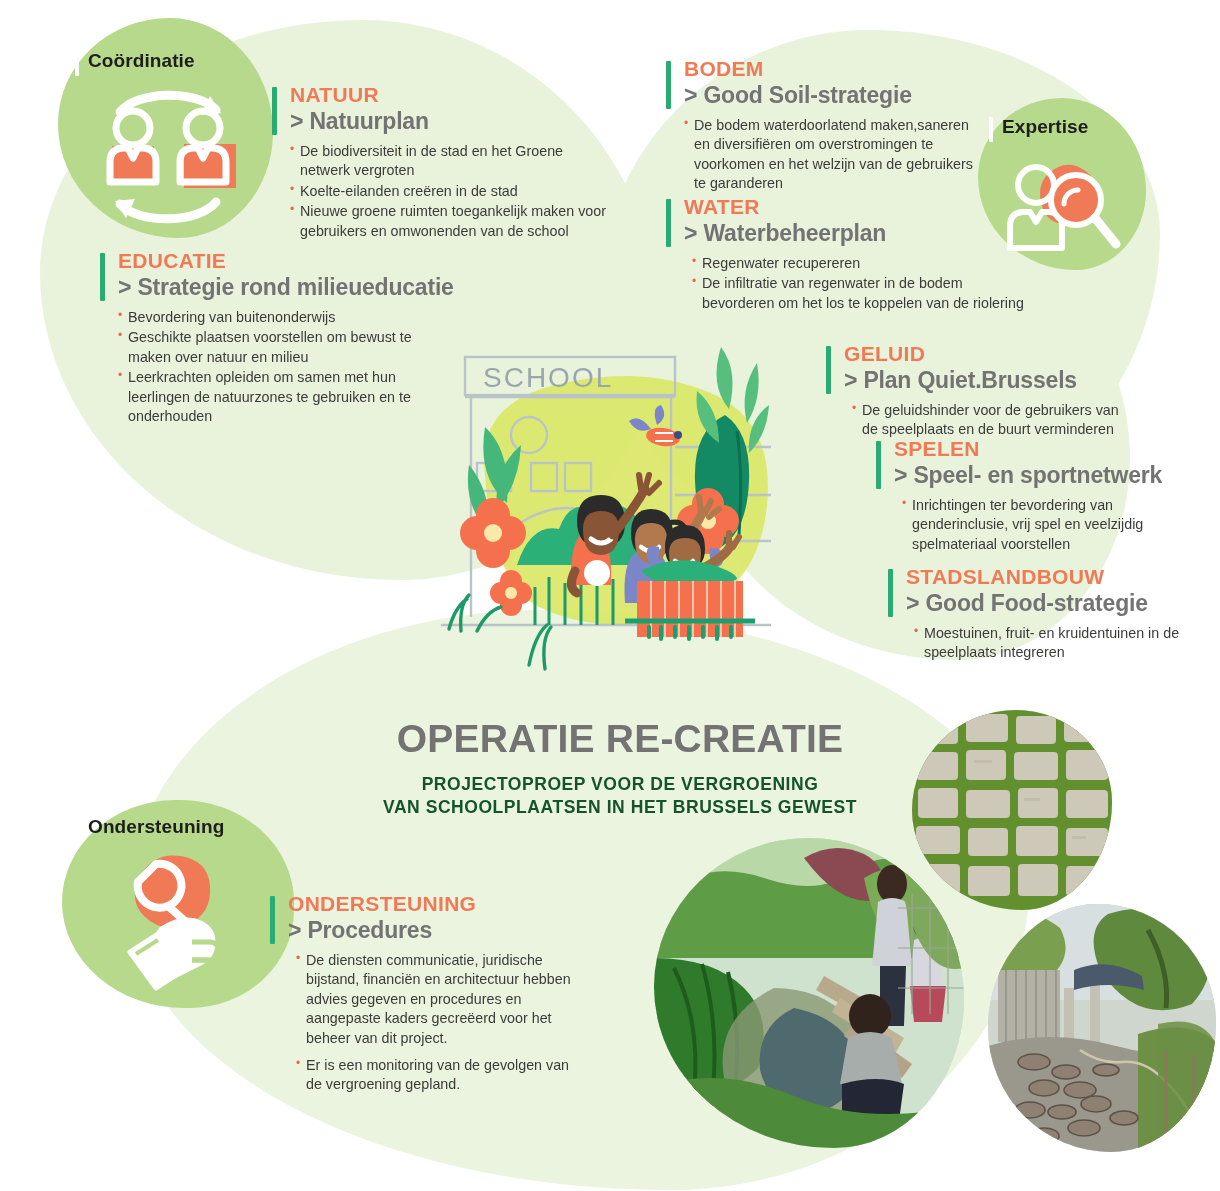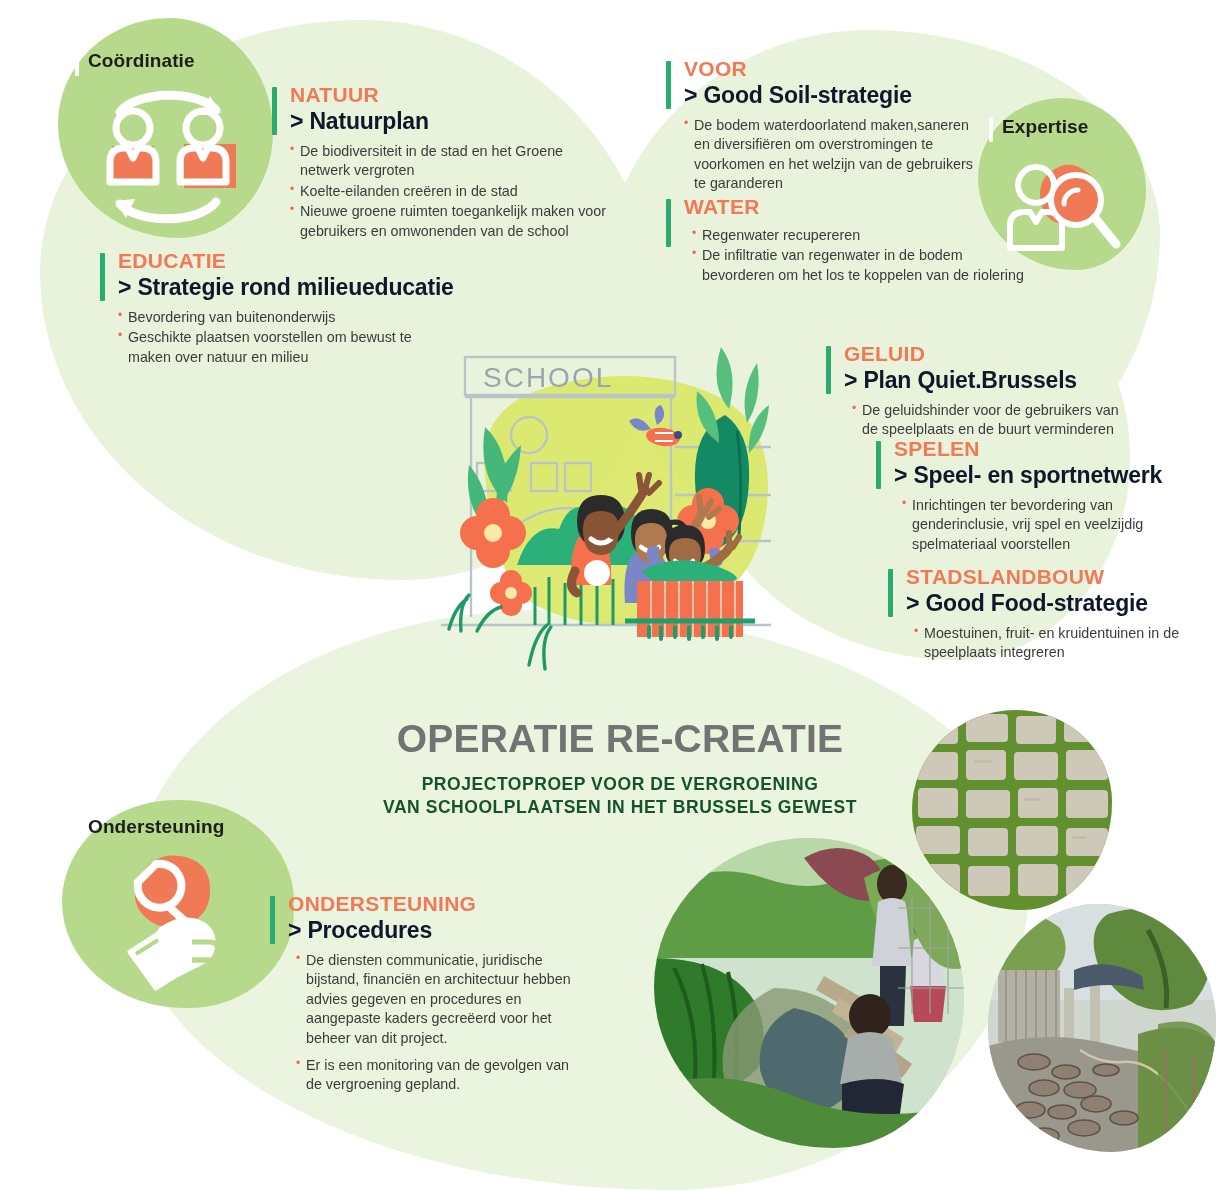--- a/index.html
+++ b/index.html
@@ -71,21 +71,21 @@
   .topic .bar {
     position: absolute; left: 0; top: 3px;
     width: 5px; height: 48px; background: #2aab71; border-radius: 1px;
   }
   .topic .heads { padding-left: 18px; }
   .topic .kicker {
     color: #f07a56; font-weight: bold; font-size: 21px;
     letter-spacing: .3px; line-height: 1.08;
   }
   .topic .title {
-    color: #0f172a; font-weight: bold; font-size: 23px;
+    color: #737373; font-weight: bold; font-size: 23px;
     letter-spacing: -.2px; line-height: 1.18; margin-top: 1px;
     white-space: nowrap;
   }
   .topic ul { list-style: none; margin-top: 7px; }
   .topic li {
     position: relative; color: #3b3b3a;
     font-size: 14.3px; line-height: 1.36;
     padding-left: 10px; margin-bottom: 1px;
   }
   .topic li::before {
@@ -213,39 +213,41 @@
   </div>
 
   <div class="topic t-educatie">
     <span class="bar"></span>
     <div class="heads">
       <div class="kicker">EDUCATIE</div>
       <div class="title">&gt; Strategie rond milieueducatie</div>
       <ul>
         <li>Bevordering van buitenonderwijs</li>
         <li>Geschikte plaatsen voorstellen om bewust te maken over natuur en milieu</li>
+        <li>Leerkrachten opleiden om samen met hun leerlingen de natuurzones te gebruiken en te onderhouden</li>
       </ul>
     </div>
   </div>
 
   <div class="topic t-bodem">
     <span class="bar"></span>
     <div class="heads">
-      <div class="kicker">VOOR</div>
+      <div class="kicker">BODEM</div>
       <div class="title">&gt; Good Soil-strategie</div>
       <ul>
         <li>De bodem waterdoorlatend maken,saneren en diversifiëren om overstromingen te voorkomen en het welzijn van de gebruikers te garanderen</li>
       </ul>
     </div>
   </div>
 
   <div class="topic t-water indent">
     <span class="bar"></span>
     <div class="heads">
       <div class="kicker">WATER</div>
+      <div class="title">&gt; Waterbeheerplan</div>
       <ul>
         <li>Regenwater recupereren</li>
         <li>De infiltratie van regenwater in de bodem bevorderen om het los te koppelen van de riolering</li>
       </ul>
     </div>
   </div>
 
   <div class="topic t-geluid indent">
     <span class="bar"></span>
     <div class="heads">

